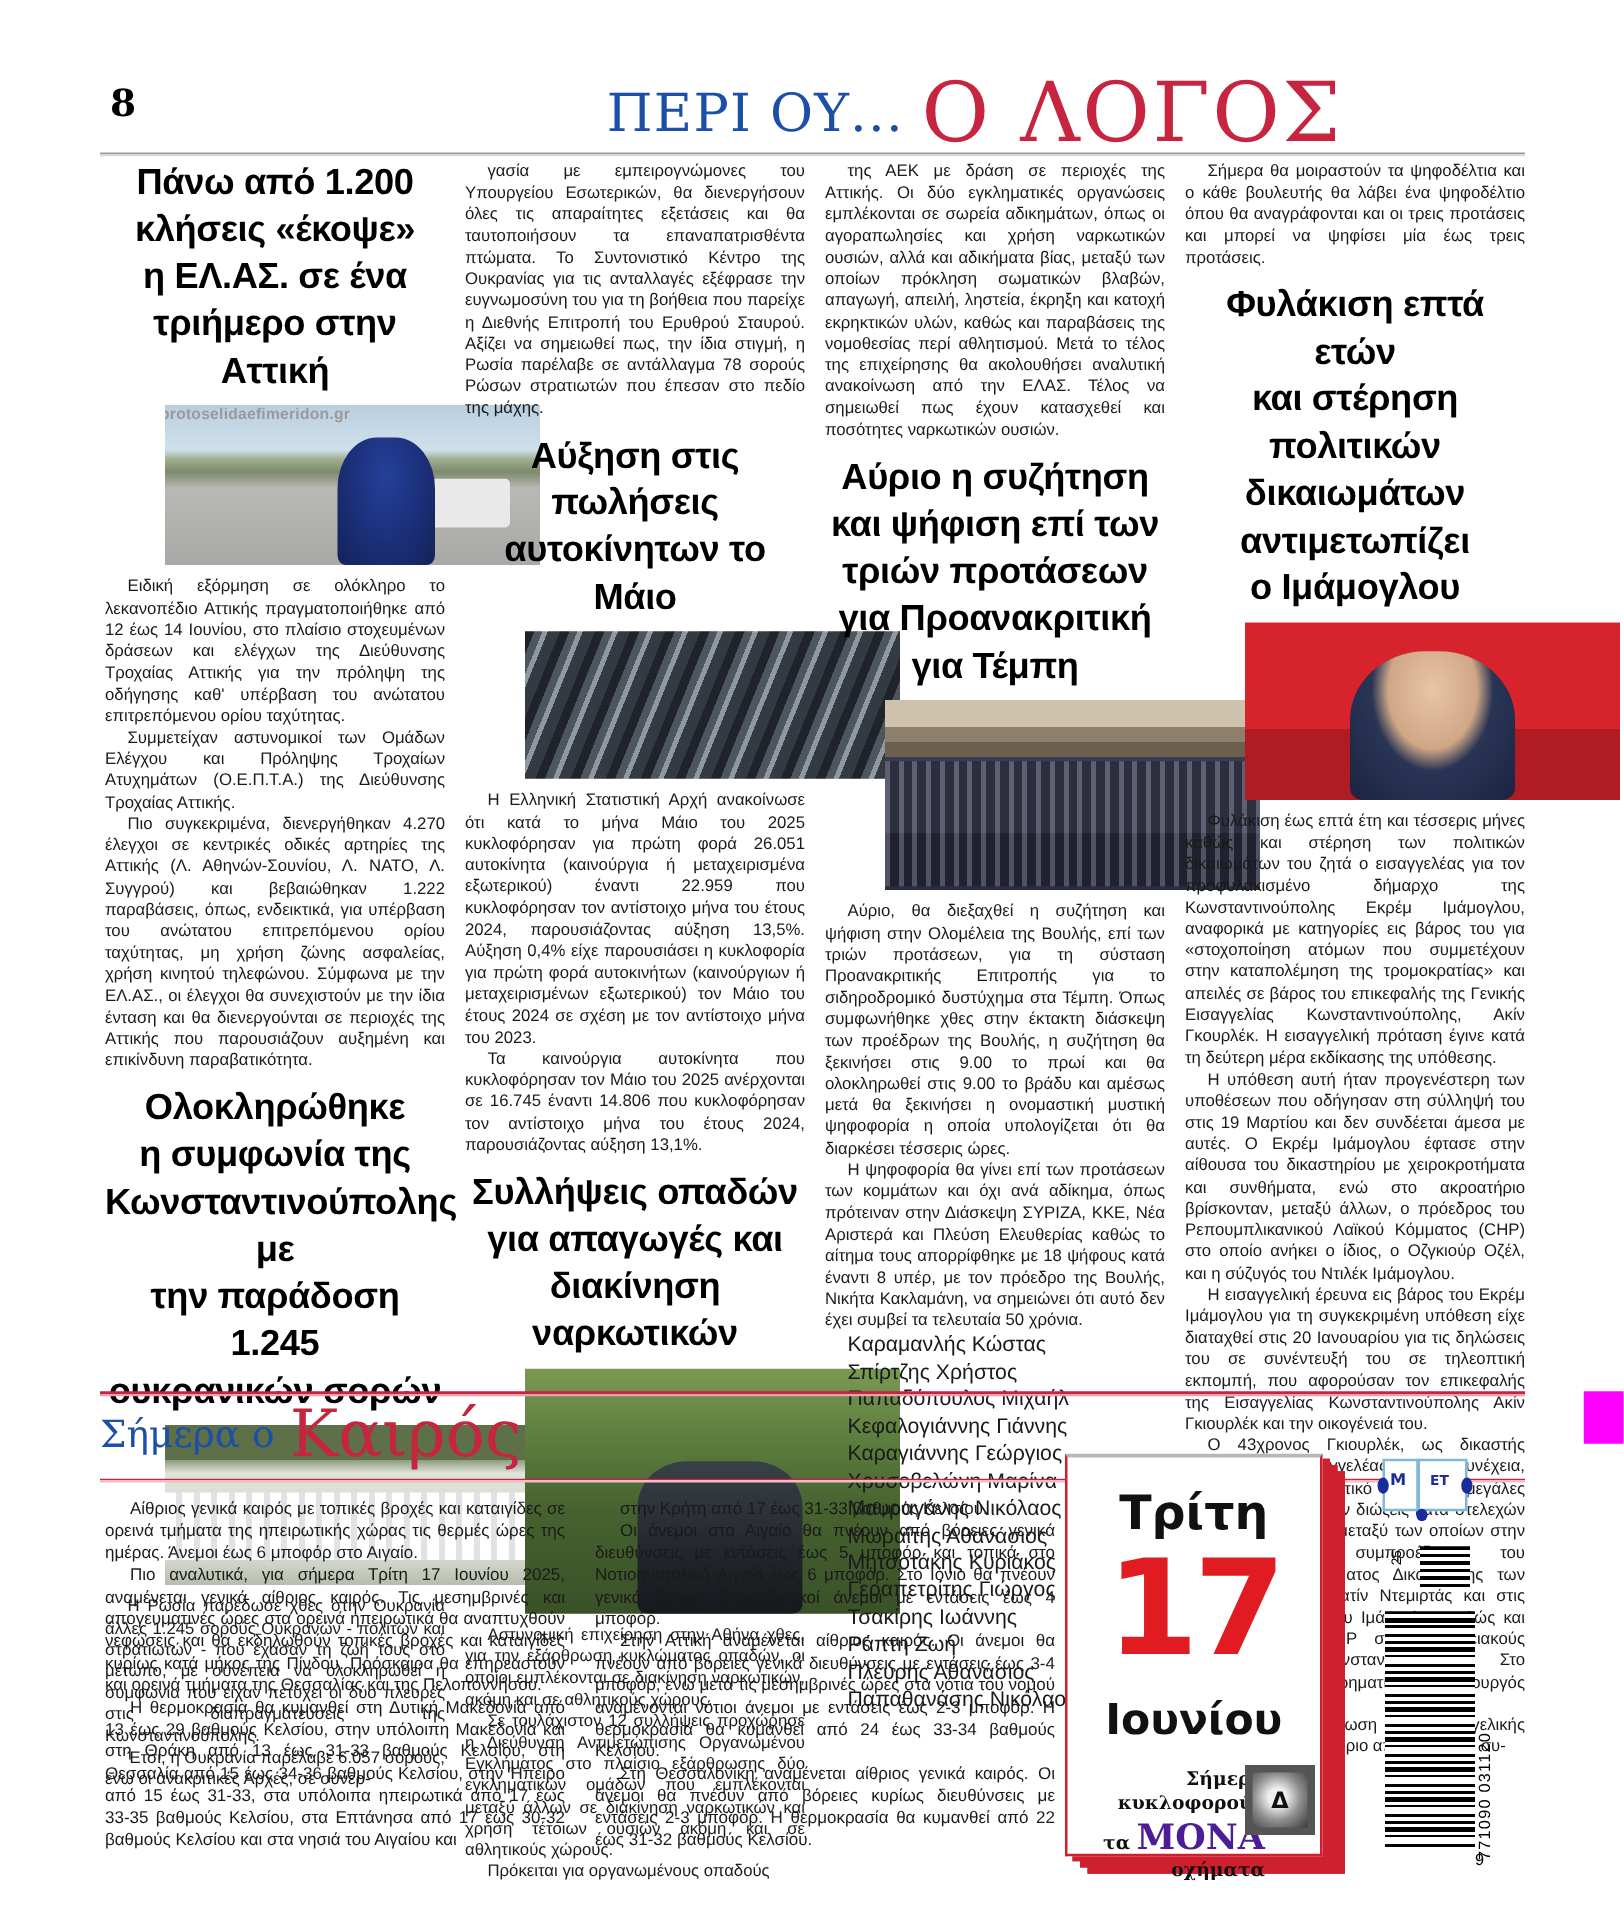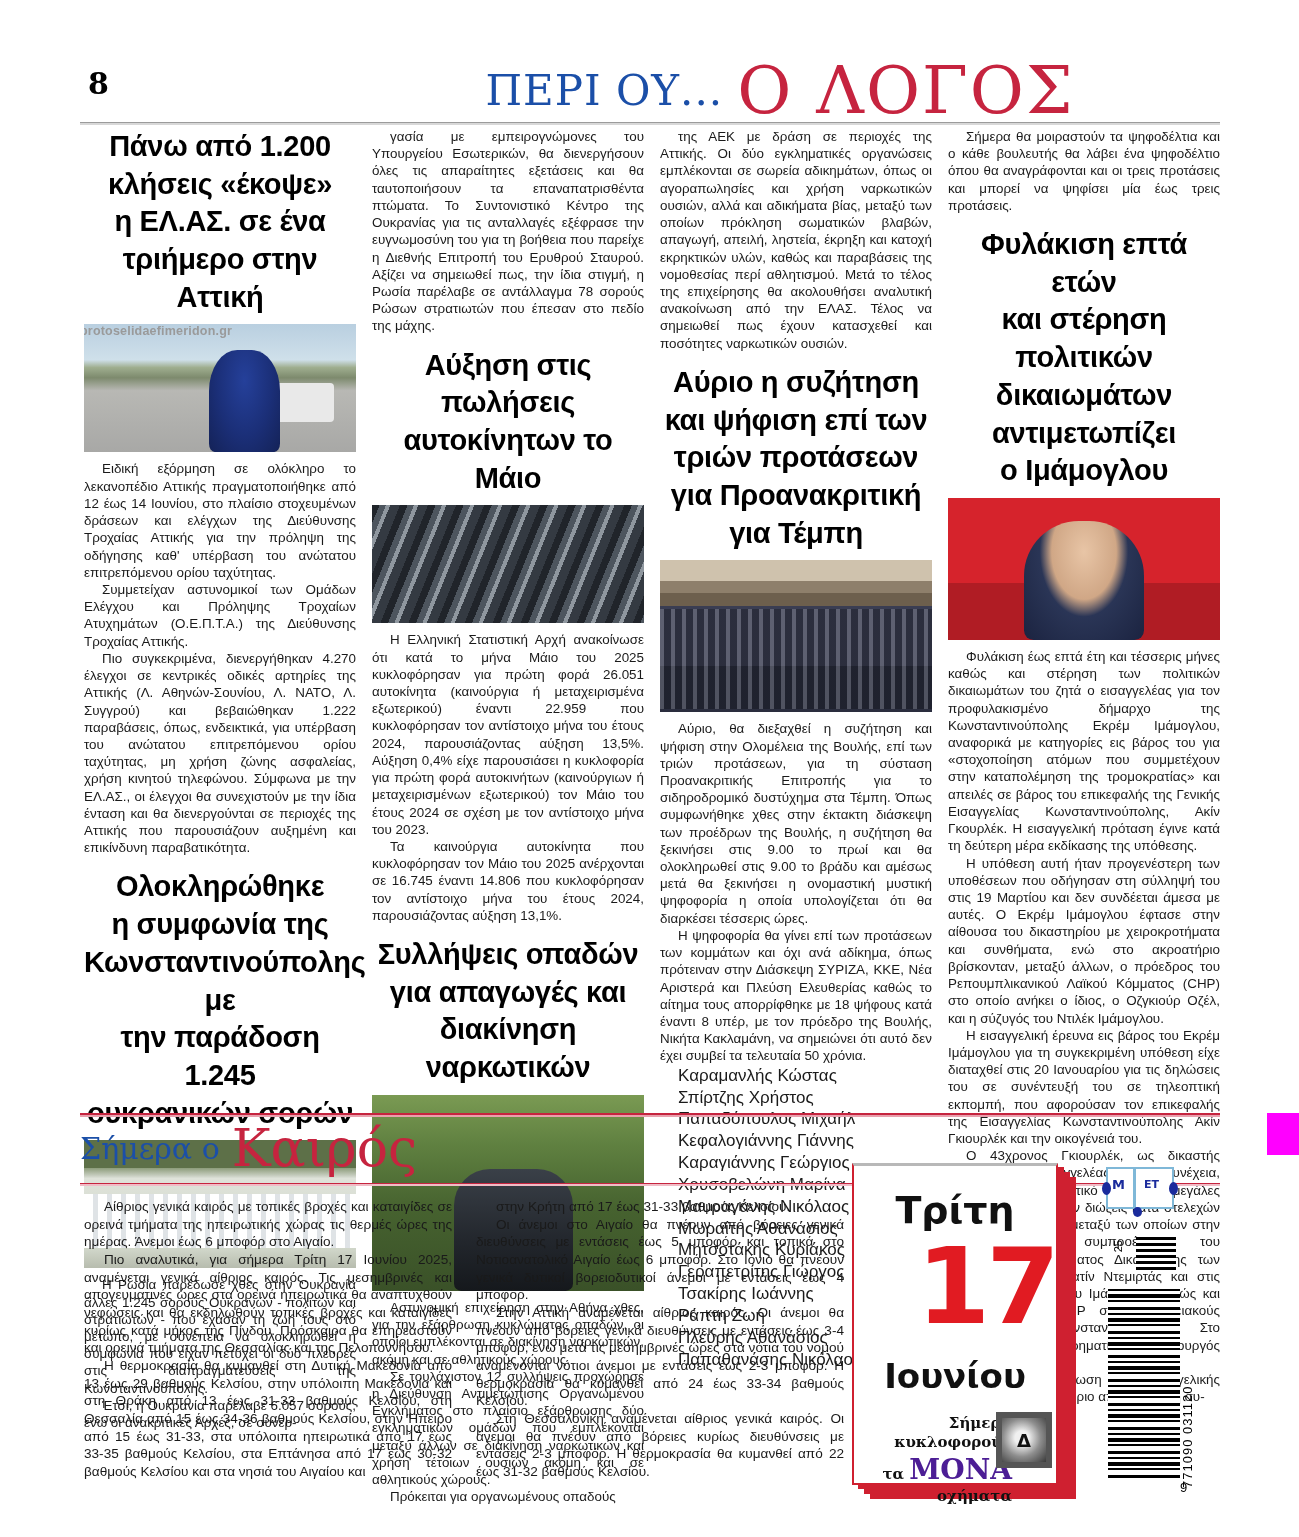--- a/index.html
+++ b/index.html
@@ -55,21 +55,21 @@
     line-height: 1.285;
     text-align: justify;
     text-indent: 18px;
     color: #1a1a1a;
     hyphens: auto;
   }
   .names { font-family:"Liberation Sans", sans-serif; font-size: 17px; line-height:1.285; color:#1a1a1a; padding-left: 18px;}
   .names div { white-space: nowrap; }
 
   
-  .photo { width: 272px; position: relative; overflow: hidden; }
+  .photo { width: 300px; position: relative; overflow: hidden; margin-left: 48px; }
   .ph-police { height: 128px; background:
       linear-gradient(to bottom, #b9cfe0 0%, #cfe0ea 28%, #9fae8f 34%, #7d8a6d 42%, #b8b8b4 52%, #a8a8a6 100%); }
   .ph-police:after {
     content:""; position:absolute; left:46%; top:20%; width: 26%; height: 80%;
     background: radial-gradient(ellipse at 50% 30%, #25409a 0%, #1b2f78 55%, #142257 100%);
     border-radius: 40% 40% 8% 8%;
   }
   .ph-police:before {
     content:""; position:absolute; left:70%; top:46%; width:22%; height:30%;
     background: #e9e9e9; border-radius: 4px;
@@ -148,21 +148,21 @@
   .cal-sheet { position:absolute; background:#fff; border:2px solid #cf2030; }
   .cal-s3 { left: 18px; top: 14px; width: 206px; height: 322px; background:#cf2030; }
   .cal-s2 { left: 12px; top: 9px; width: 206px; height: 322px; background:#cf2030; }
   .cal-s1 { left: 6px; top: 4px; width: 206px; height: 322px; background:#cf2030; }
   .cal-front { left: 0px; top: 0px; width: 206px; height: 322px; background:#fff; border-top:3px solid #b8b8b8;}
   .cal-day {
     position:absolute; left:0; top: 22px; width:100%; text-align:center;
     font-family:"DejaVu Sans", sans-serif; font-weight: bold; font-size: 38px; color:#111;
   }
   .cal-num {
-    position:absolute; left:0; top: 68px; width:100%; text-align:right;
+    position:absolute; left:0; top: 68px; width:100%; text-align:center;
     font-family:"DejaVu Sans", sans-serif; font-weight: bold; font-size: 106px;
     line-height: 1; color:#e11b22; letter-spacing: -4px;
   }
   .cal-month {
     position:absolute; left:0; top: 190px; width:100%; text-align:center;
     font-family:"DejaVu Sans", sans-serif; font-weight: bold; font-size: 34px; color:#111;
   }
   .cal-note {
     position:absolute; left: 6px; top: 248px; width: 152px;
     font-family:"DejaVu Serif", serif; font-weight: bold; font-size: 15px;

